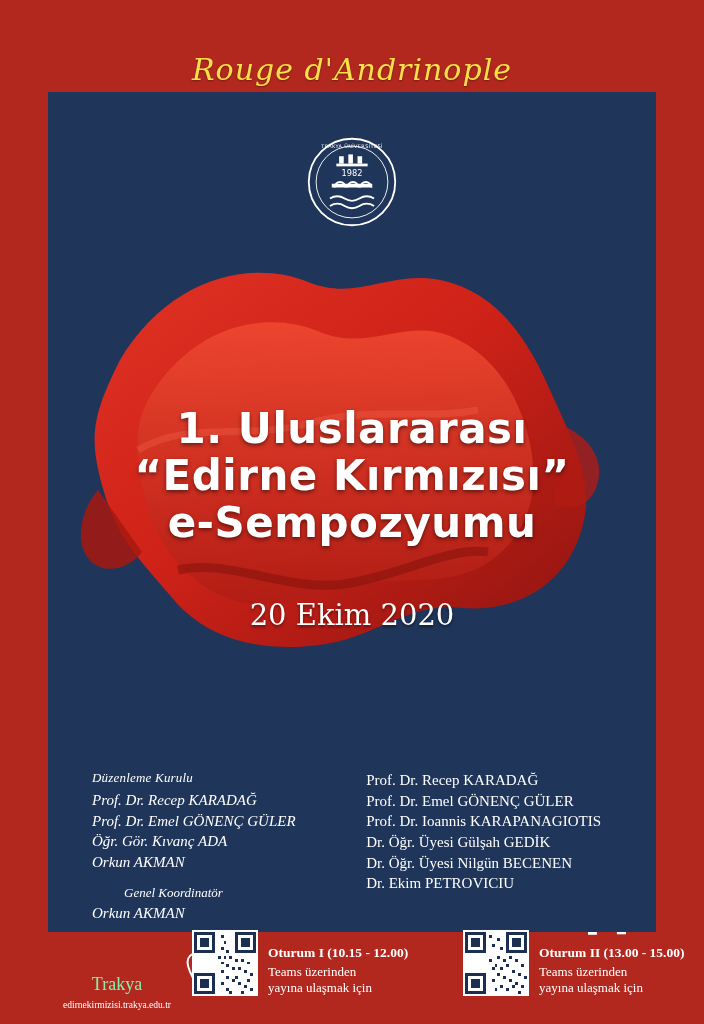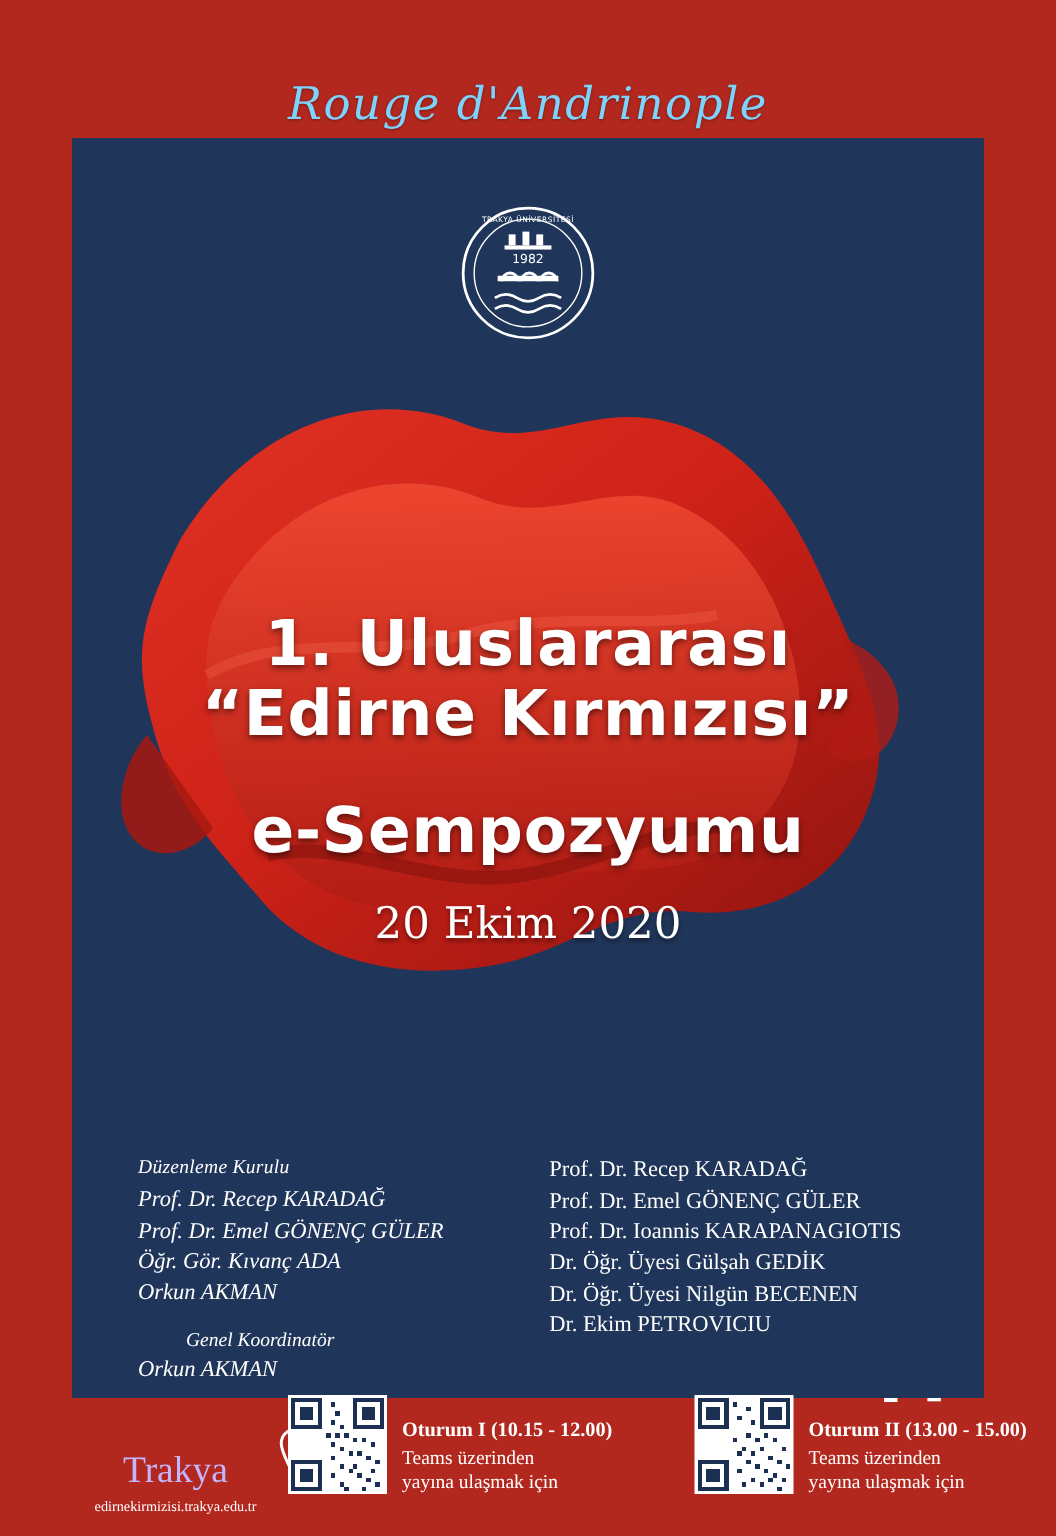--- a/index.html
+++ b/index.html
@@ -26,21 +26,21 @@
   .script-title {
     position: absolute;
     top: 52px;
     left: 0;
     width: 100%;
     text-align: center;
     font-family: "DejaVu Serif", serif;
     font-style: italic;
     font-size: 30px;
     letter-spacing: 1px;
-    color: #7dd3fc;
+    color: #fde047;
     text-shadow: 0 1px 2px rgba(0,0,0,0.35);
   }
 
   
   .navy-panel {
     position: absolute;
     left: 48px;
     top: 92px;
     width: 608px;
     height: 840px;
@@ -111,21 +111,20 @@
     font-family: "DejaVu Sans", sans-serif;
     font-weight: bold;
     font-size: 42px;
     letter-spacing: 0.5px;
   }
   .main-title .l3 {
     font-family: "DejaVu Sans", sans-serif;
     font-weight: bold;
     font-size: 42px;
     letter-spacing: 0.5px;
-    margin-top: 31px;
   }
   .main-date {
     position: absolute;
     left: 0;
     top: 598px;
     width: 100%;
     text-align: center;
     font-family: "DejaVu Serif", serif;
     font-size: 29px;
     text-shadow: 0 2px 3px rgba(0,0,0,0.45);
@@ -170,23 +169,23 @@
   }
   .uni-block {
     position: absolute;
     left: 42px;
     bottom: 14px;
     width: 150px;
     text-align: center;
     font-family: "Liberation Serif", serif;
   }
   .uni-name {
-    font-size: 25px;
+    font-size: 18px;
     line-height: 1.14;
-    color: #c4b5fd;
+    color: #86efac;
   }
   .uni-url {
     font-size: 9.5px;
     margin-top: 5px;
     color: #ffffff;
   }
   .pin {
     position: absolute;
     left: 186px;
     bottom: 38px;

